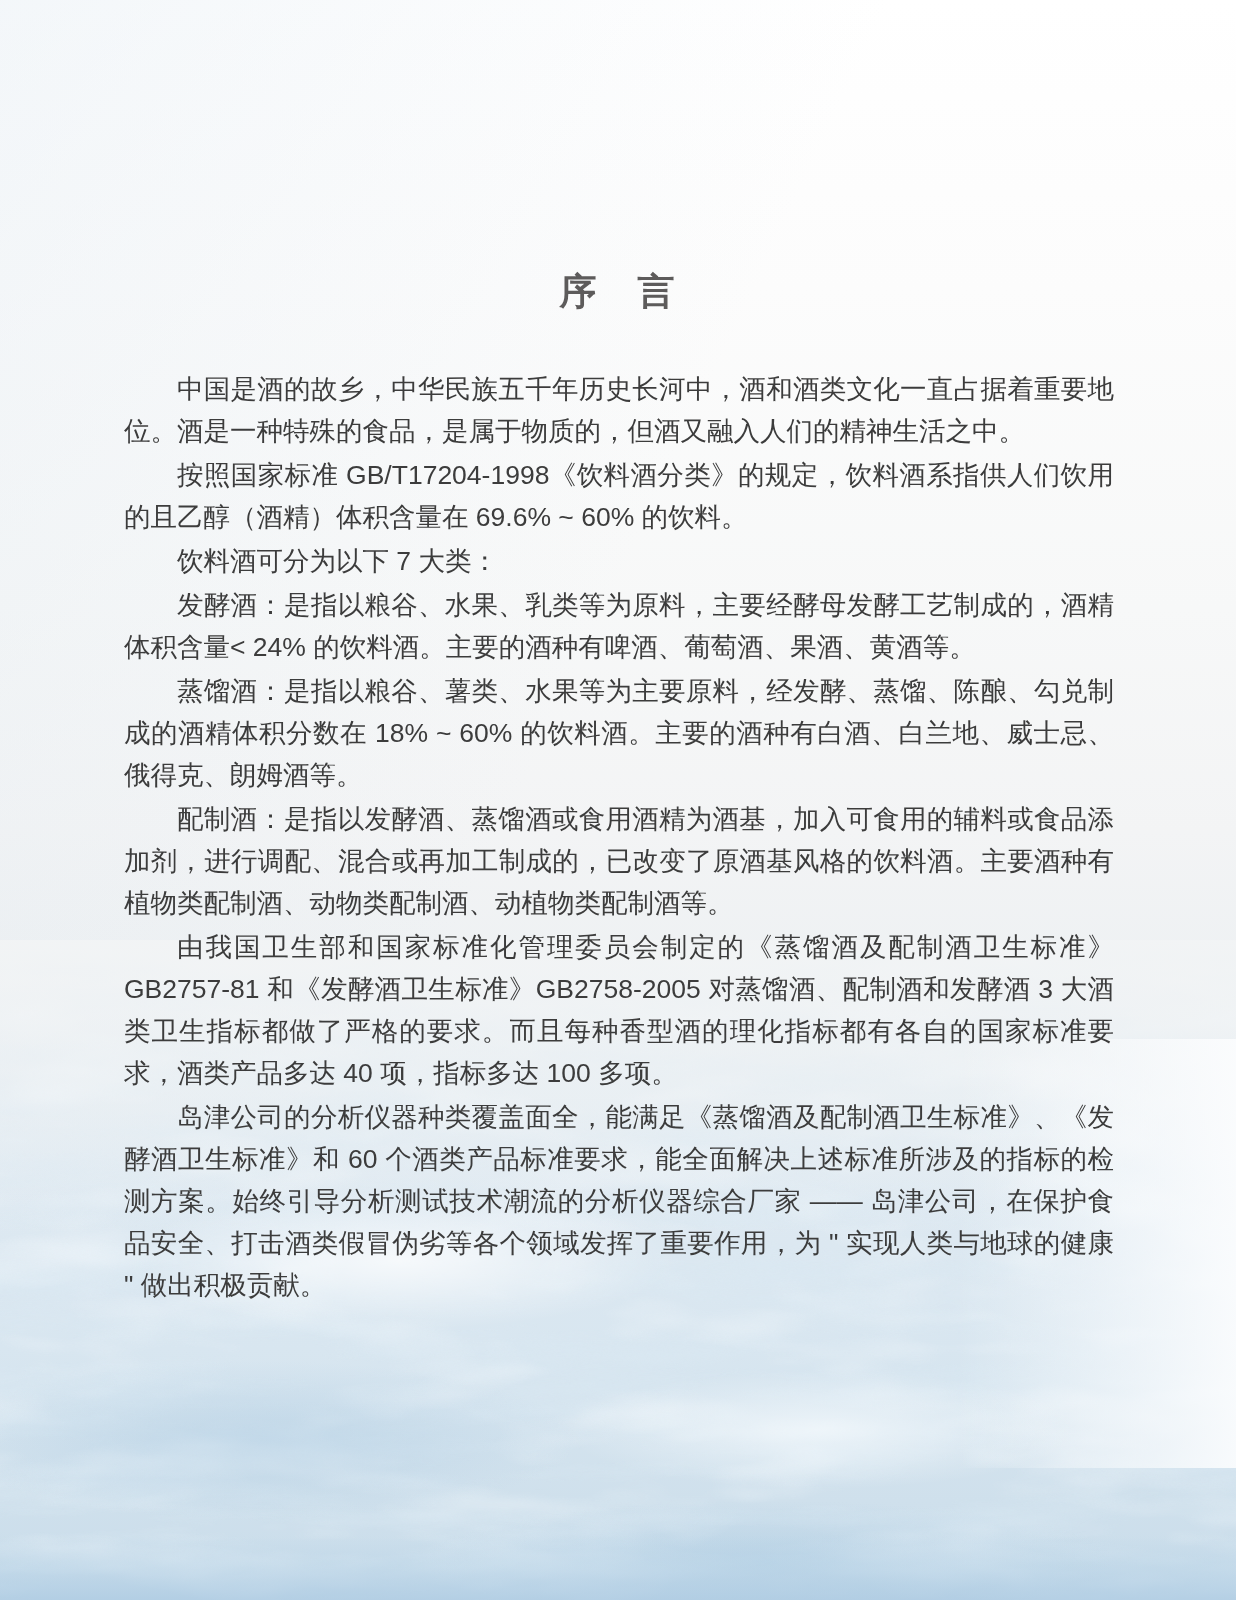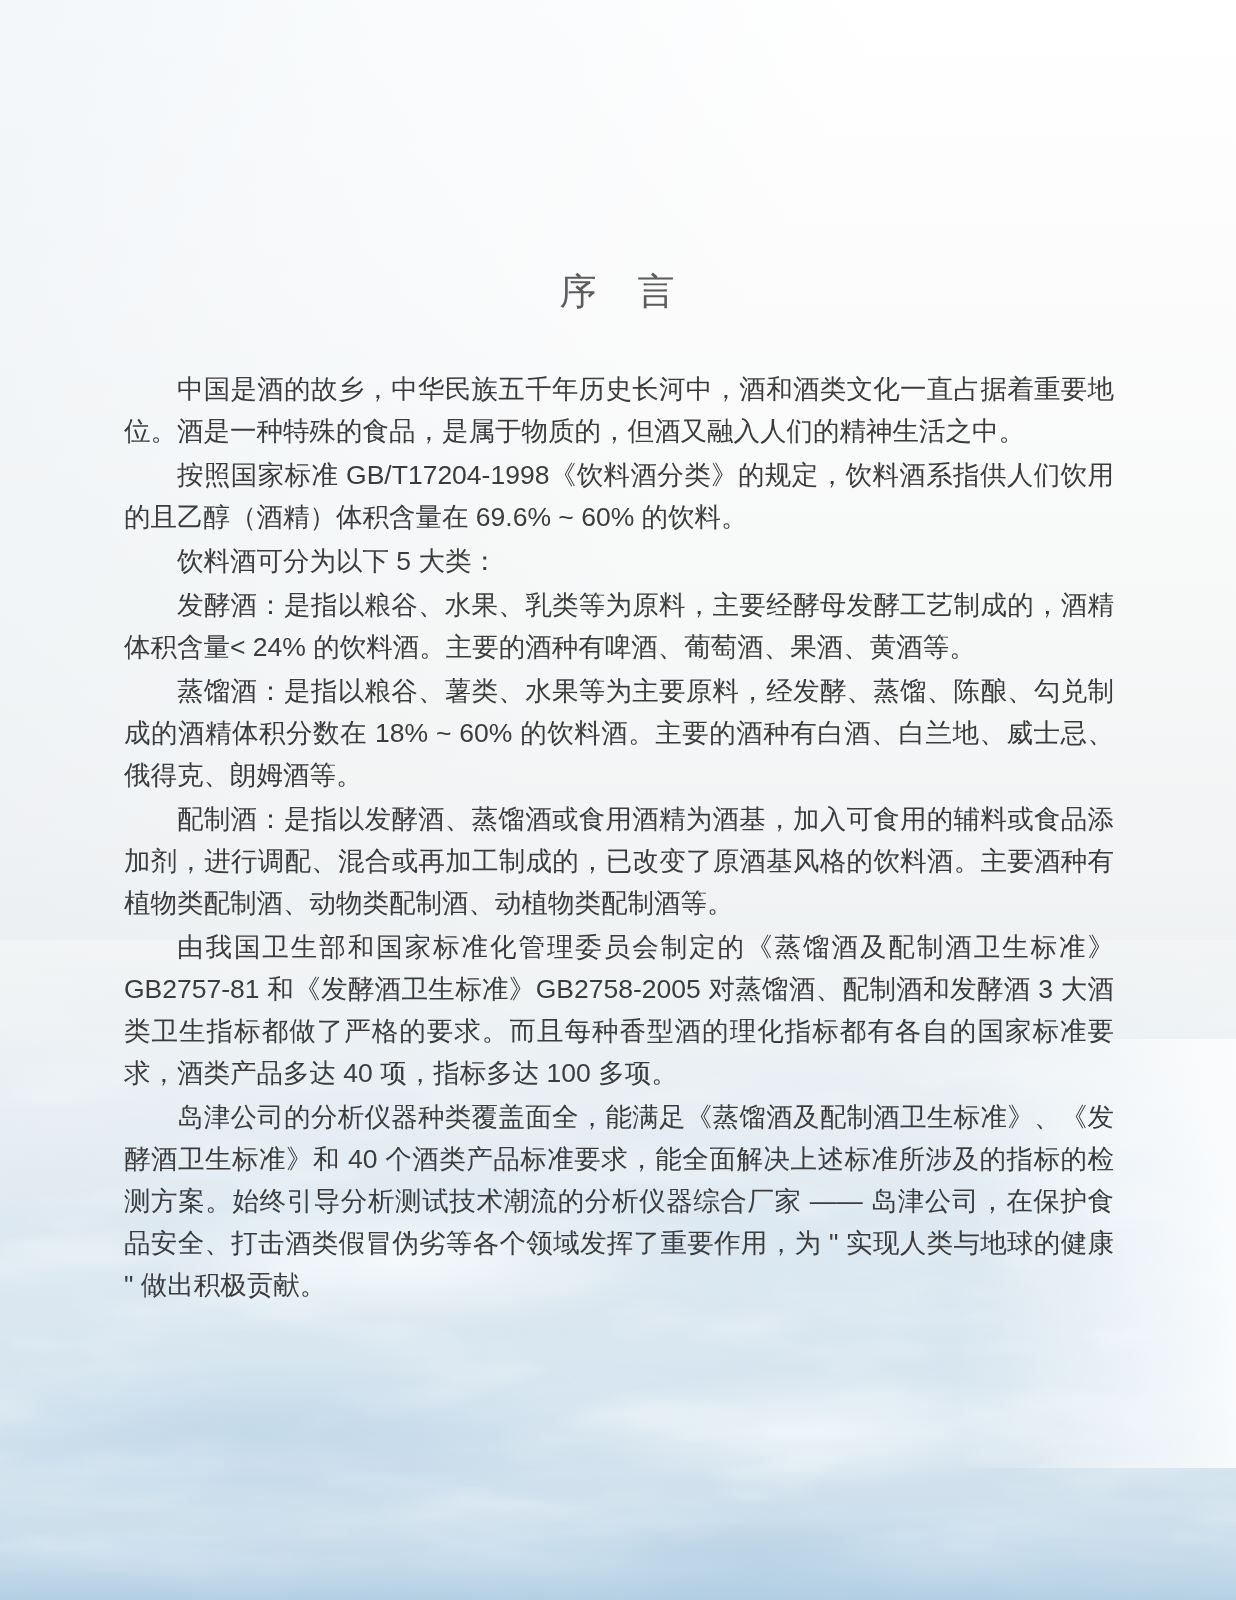--- a/index.html
+++ b/index.html
@@ -99,21 +99,21 @@
       rgba(172,202,226,0.75) 100%);
   }
   
   .title {
     position: absolute;
     top: 242px;
     left: 0;
     width: 100%;
     text-align: center;
     font-size: 37px;
-    font-weight: normal;
+    font-weight: bold;
     color: #5d5b5b;
     letter-spacing: 2px;
     z-index: 5;
   }
   .content {
     position: absolute;
     top: 368px;
     left: 124px;
     width: 990px;
     z-index: 5;
@@ -164,21 +164,21 @@
     <div class="water-fade-top"></div>
     <div class="water-fade-right"></div>
     <div class="water-deep-bottom"></div>
   </div>
 
   <h1 class="title">序　言</h1>
 
   <div class="content">
     <p>中国是酒的故乡，中华民族五千年历史长河中，酒和酒类文化一直占据着重要地位。酒是一种特殊的食品，是属于物质的，但酒又融入人们的精神生活之中。</p>
     <p>按照国家标准 GB/T17204-1998《饮料酒分类》的规定，饮料酒系指供人们饮用的且乙醇（酒精）体积含量在 69.6% ~ 60% 的饮料。</p>
-    <p>饮料酒可分为以下 5 大类：</p>
+    <p>饮料酒可分为以下 7 大类：</p>
     <p>发酵酒：是指以粮谷、水果、乳类等为原料，主要经酵母发酵工艺制成的，酒精体积含量&lt; 24% 的饮料酒。主要的酒种有啤酒、葡萄酒、果酒、黄酒等。</p>
     <p>蒸馏酒：是指以粮谷、薯类、水果等为主要原料，经发酵、蒸馏、陈酿、勾兑制成的酒精体积分数在 18% ~ 60% 的饮料酒。主要的酒种有白酒、白兰地、威士忌、俄得克、朗姆酒等。</p>
     <p>配制酒：是指以发酵酒、蒸馏酒或食用酒精为酒基，加入可食用的辅料或食品添加剂，进行调配、混合或再加工制成的，已改变了原酒基风格的饮料酒。主要酒种有植物类配制酒、动物类配制酒、动植物类配制酒等。</p>
     <p>由我国卫生部和国家标准化管理委员会制定的《蒸馏酒及配制酒卫生标准》GB2757-81 和《发酵酒卫生标准》GB2758-2005 对蒸馏酒、配制酒和发酵酒 3 大酒类卫生指标都做了严格的要求。而且每种香型酒的理化指标都有各自的国家标准要求，酒类产品多达 40 项，指标多达 100 多项。</p>
-    <p>岛津公司的分析仪器种类覆盖面全，能满足《蒸馏酒及配制酒卫生标准》、《发酵酒卫生标准》和 40 个酒类产品标准要求，能全面解决上述标准所涉及的指标的检测方案。始终引导分析测试技术潮流的分析仪器综合厂家 —— 岛津公司，在保护食品安全、打击酒类假冒伪劣等各个领域发挥了重要作用，为 " 实现人类与地球的健康 " 做出积极贡献。</p>
+    <p>岛津公司的分析仪器种类覆盖面全，能满足《蒸馏酒及配制酒卫生标准》、《发酵酒卫生标准》和 60 个酒类产品标准要求，能全面解决上述标准所涉及的指标的检测方案。始终引导分析测试技术潮流的分析仪器综合厂家 —— 岛津公司，在保护食品安全、打击酒类假冒伪劣等各个领域发挥了重要作用，为 " 实现人类与地球的健康 " 做出积极贡献。</p>
   </div>
 
 </div>
 
 </body></html>

